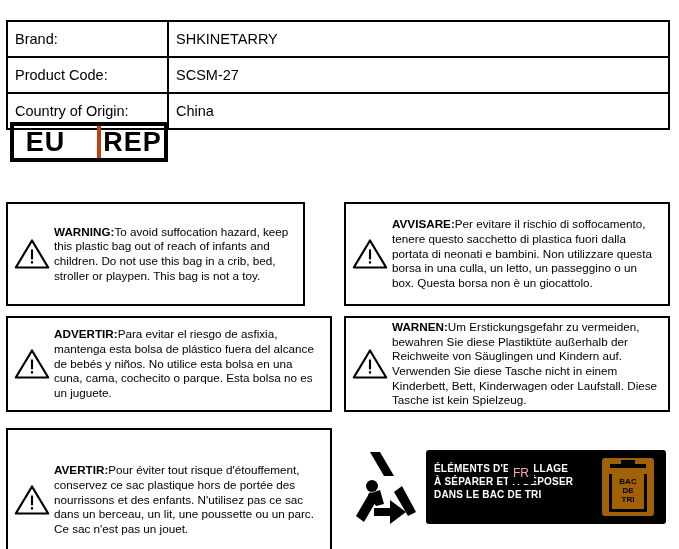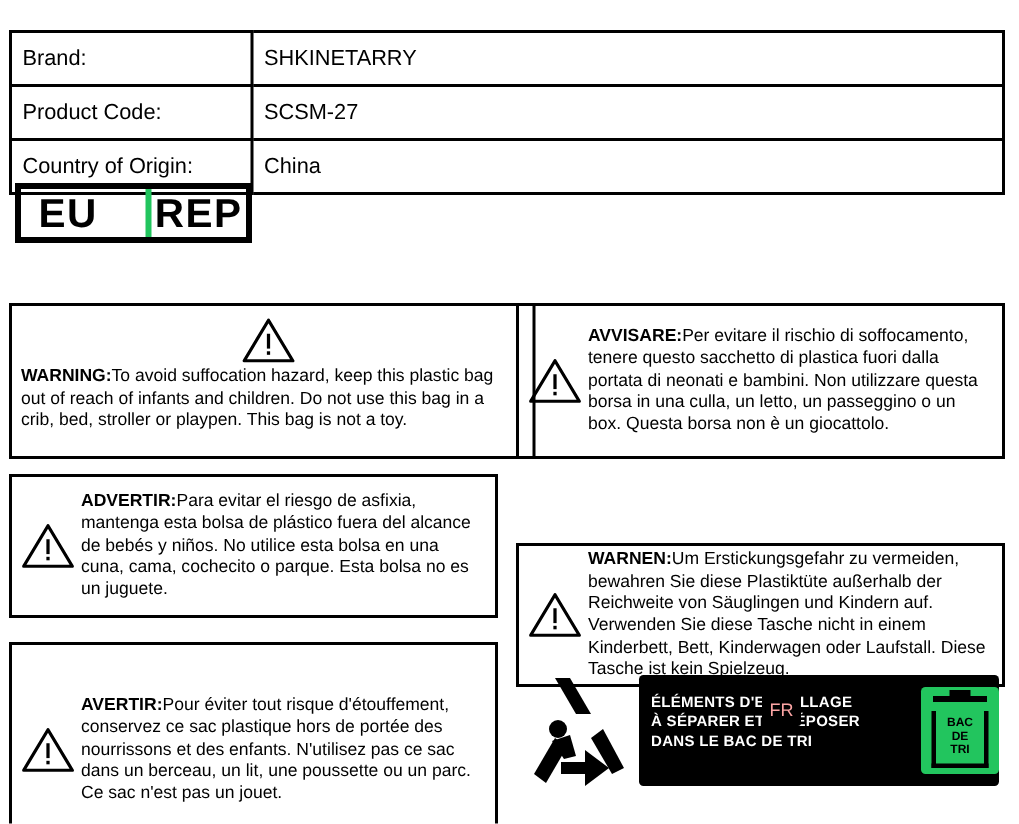--- a/index.html
+++ b/index.html
@@ -70,21 +70,21 @@
     flex: 1 1 50%;
     display: flex;
     align-items: center;
     justify-content: center;
     font-weight: bold;
     font-size: 27px;
     letter-spacing: 1px;
     line-height: 1;
   }
   .eurep-badge .seg.right {
-    border-left: 4px solid #22c55e;
+    border-left: 4px solid #c2410c;
   }
   .eurep-address {
     position: absolute;
     left: 216px;
     top: 0px;
     font-size: 15px;
     line-height: 1.35;
   }
   .eurep-address div {
     white-space: pre;
@@ -109,24 +109,24 @@
   .warn-text {
     font-size: 11.7px;
     line-height: 1.26;
     flex: 1 1 auto;
   }
   .warn-text b {
     font-weight: bold;
   }
 
   
-  #box-en { left: 6px;   top: 202px; width: 351px; height: 104px; flex-direction: column; }
+  #box-en { left: 6px;   top: 202px; width: 299px; height: 104px; }
   #box-it { left: 344px; top: 202px; width: 326px; height: 104px; }
   #box-es { left: 6px;   top: 316px; width: 326px; height: 96px;  }
-  #box-de { left: 344px; top: 316px; width: 326px; height: 96px; margin-top: 46px;  }
+  #box-de { left: 344px; top: 316px; width: 326px; height: 96px;  }
   #box-fr { left: 6px;   top: 428px; width: 326px; height: 144px; }
 
   
   .triman {
     position: absolute;
     left: 344px;
     top: 440px;
     width: 326px;
     height: 100px;
   }
@@ -167,25 +167,25 @@
   }
   .triman-lines {
     font-size: 10px;
     font-weight: bold;
     line-height: 1.32;
     letter-spacing: 0.2px;
     width: 168px;
   }
   .triman-bin {
     position: absolute;
-    right: 0;
+    right: 12px;
     top: 8px;
     width: 52px;
     height: 58px;
-    background: #22c55e;
+    background: #a16207;
     border-radius: 3px;
     color: #000;
     display: flex;
     flex-direction: column;
     align-items: center;
     justify-content: flex-end;
     box-sizing: border-box;
     padding-bottom: 4px;
   }
   .triman-bin .lid {

